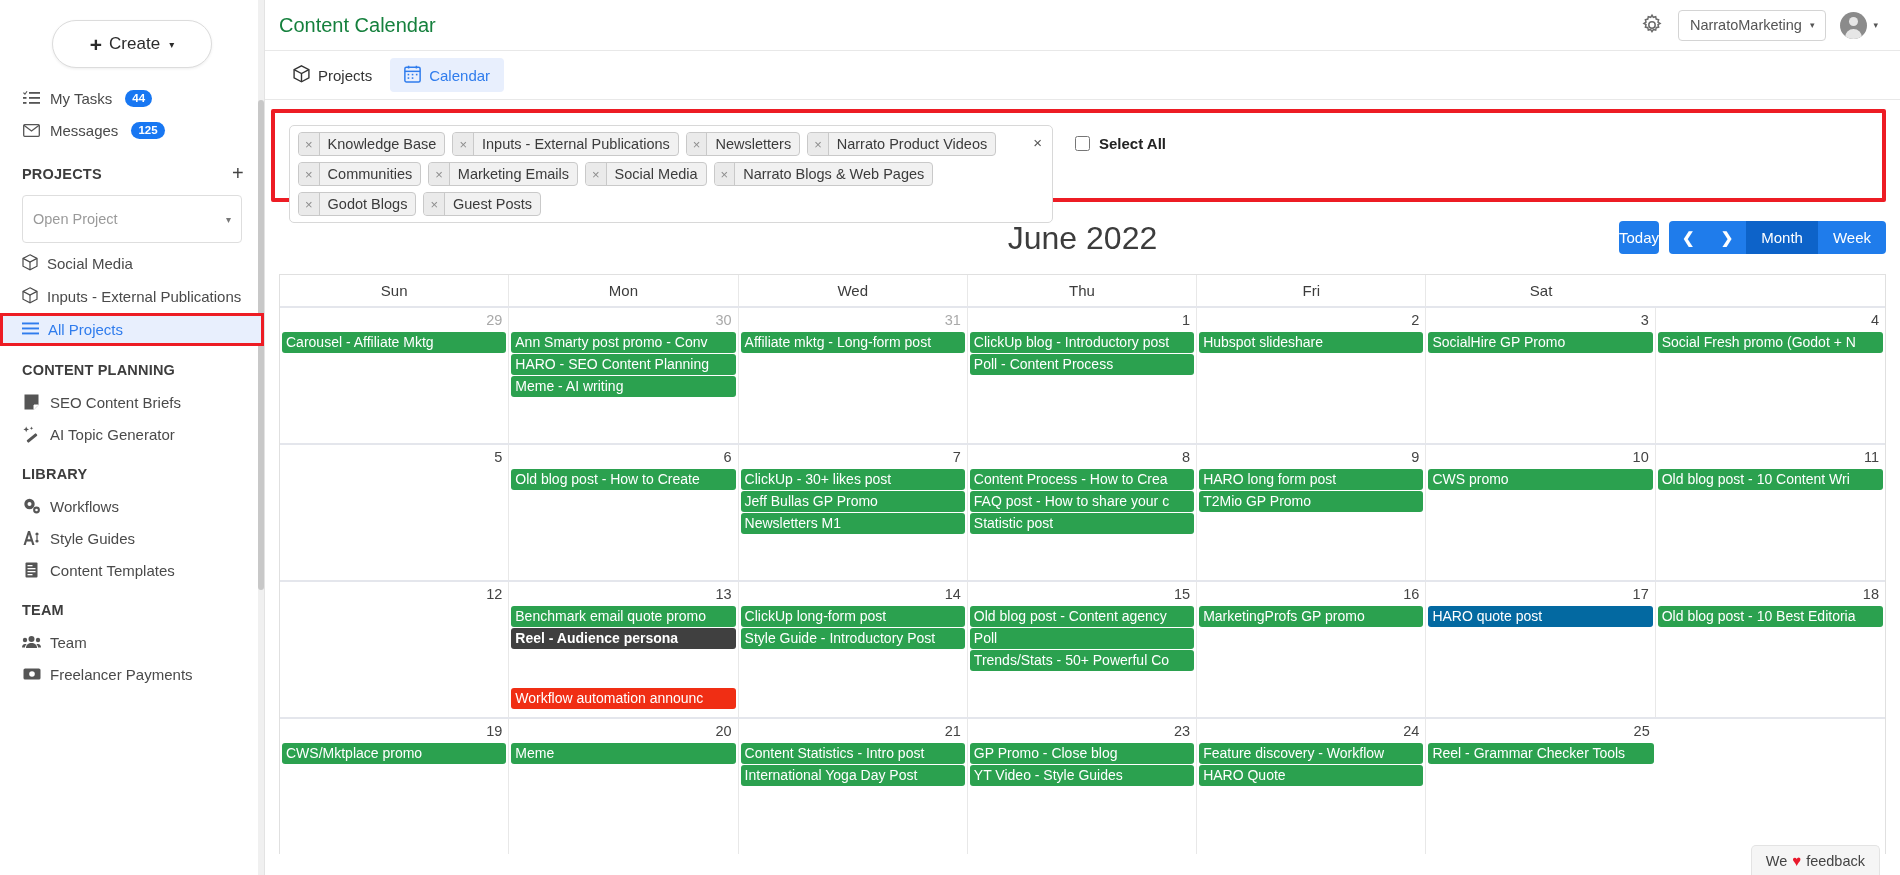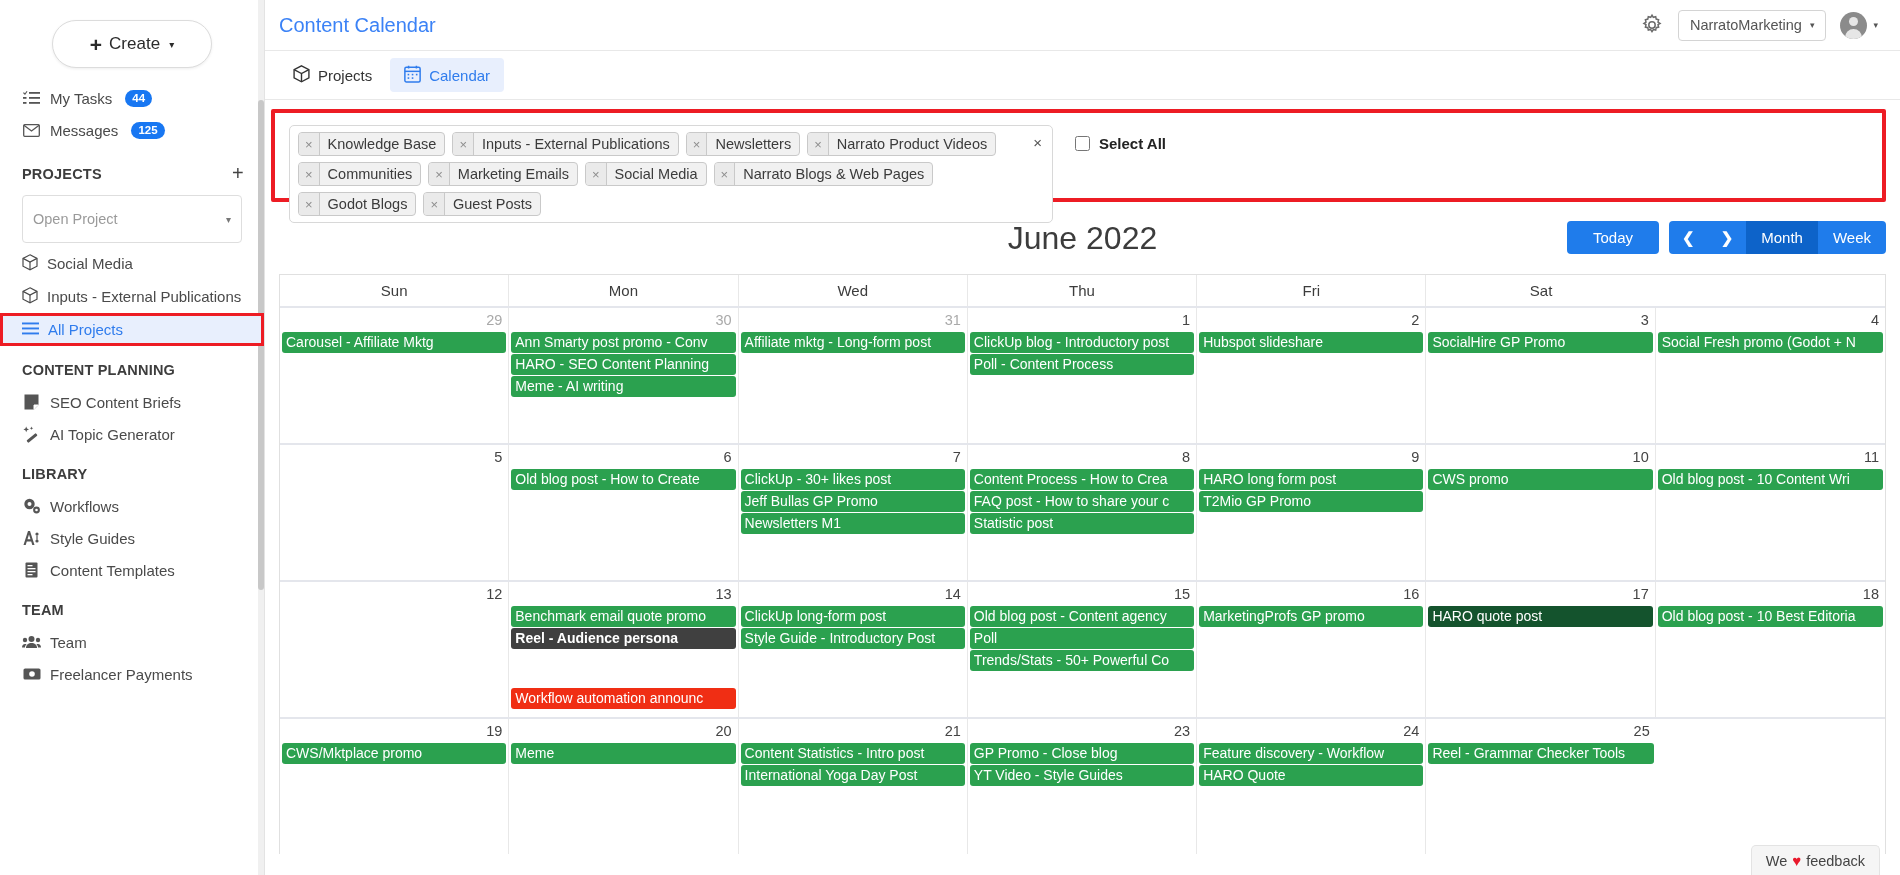--- a/index.html
+++ b/index.html
@@ -71,21 +71,21 @@
   }
   .proj-item.active .ic { color:#2f7ced; }
 
   
   #main { flex:1; height:875px; position:relative; background:#fff; overflow:hidden; }
 
   .topbar {
     height: 51px; display:flex; align-items:center; justify-content:space-between;
     padding: 0 22px 0 14px; border-bottom:1px solid #e8e8e8;
   }
-  .page-title { font-size: 20px; color:#3b82f6; font-weight:400; }
+  .page-title { font-size: 20px; color:#15803d; font-weight:400; }
   .topbar-right { display:flex; align-items:center; gap:14px; }
   .gear { width:24px; height:24px; cursor:pointer; color:#666; }
   .org-btn {
     border:1px solid #d4d4d4; border-radius:4px; height:31px;
     padding:0 11px; display:flex; align-items:center; gap:8px;
     font-size:14.5px; color:#555; cursor:pointer; background:#fff;
   }
   .org-btn .caret { font-size:9px; color:#555; }
   .avatar-wrap { display:flex; align-items:center; gap:6px; cursor:pointer; }
   .avatar { width:27px; height:27px; border-radius:50%; background:#8b8b8b; position:relative; overflow:hidden; }
@@ -126,21 +126,21 @@
   .select-all { display:flex; align-items:center; gap:9px; margin-top:10px; }
   .select-all input { width:15px; height:15px; cursor:pointer; }
   .select-all span { font-size:15px; font-weight:bold; color:#222; }
 
   
   .cal-header { position:relative; height:56px; margin:8px 14px 0 14px; display:flex; align-items:center; justify-content:center; }
   .cal-month { font-size:32px; color:#3c3c3c; font-weight:400; }
   .cal-controls { position:absolute; right:0; top:11px; display:flex; gap:10px; }
   .btn-today {
     background:#1f7ceb; color:#fff; border:none; border-radius:4px;
-    height:33px; padding:0 26px; font-size:15px; cursor:pointer;
+    height:33px; padding:0 0; font-size:15px; cursor:pointer;
     font-family:"Liberation Sans", sans-serif;
   }
   .btn-group { display:flex; border-radius:4px; overflow:hidden; }
   .btn-group button {
     background:#1f7ceb; color:#fff; border:none; height:33px; padding:0 15px;
     font-size:15px; cursor:pointer; font-family:"Liberation Sans", sans-serif;
   }
   .btn-group button.nav { padding:0 13px; font-size:15px; font-weight:bold; }
   .btn-group button.active { background:#0d63c9; }
 
@@ -565,21 +565,21 @@
               <div class="ev" style="background: rgb(43, 161, 79);">Old blog post - Content agency</div>
               <div class="ev" style="background: rgb(43, 161, 79);">Poll</div>
               <div class="ev" style="background: rgb(43, 161, 79);">Trends/Stats - 50+ Powerful Co</div>
             </div>
             <div class="cal-cell">
               <div class="daynum">16</div>
               <div class="ev" style="background: rgb(43, 161, 79);">MarketingProfs GP promo</div>
             </div>
             <div class="cal-cell">
               <div class="daynum">17</div>
-              <div class="ev" style="background: #14532d;">HARO quote post</div>
+              <div class="ev" style="background: #0369a1;">HARO quote post</div>
             </div>
             <div class="cal-cell">
               <div class="daynum">18</div>
               <div class="ev" style="background: rgb(43, 161, 79);">Old blog post - 10 Best Editoria</div>
             </div>
           </div>
           <div class="cal-week">
             <div class="cal-cell">
               <div class="daynum">19</div>
               <div class="ev" style="background: rgb(43, 161, 79);">CWS/Mktplace promo</div>

